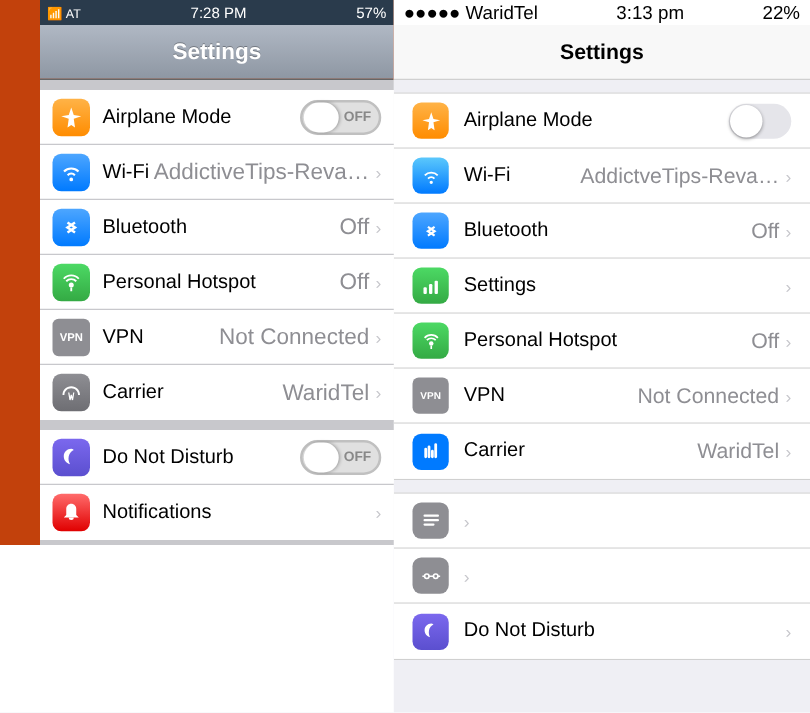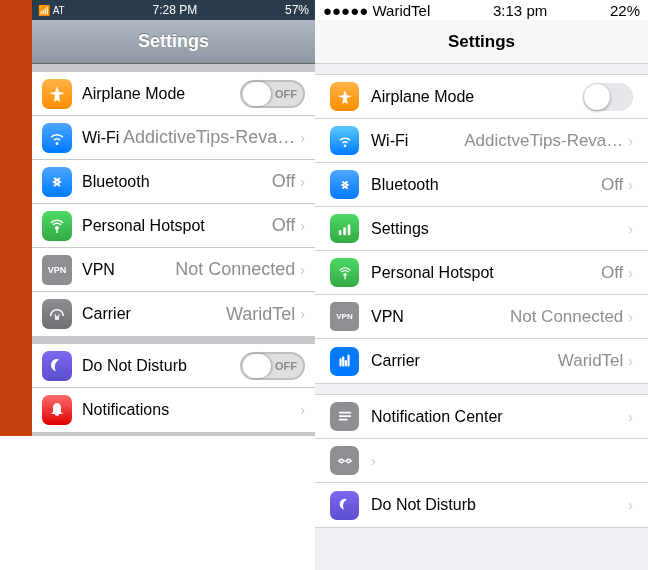--- a/index.html
+++ b/index.html
@@ -499,21 +499,20 @@
     <div class="right-section-group">
 
       <div class="right-row">
         <div class="right-row-icon" style="background:#8e8e93; border-radius:7px; width:29px; height:29px; display:flex; align-items:center; justify-content:center;">
           <svg width="16" height="16" viewBox="0 0 18 18" fill="white">
             <rect x="2" y="3" width="14" height="2" rx="1"></rect>
             <rect x="2" y="7" width="14" height="2" rx="1"></rect>
             <rect x="2" y="11" width="10" height="2" rx="1"></rect>
           </svg>
         </div>
-        <span class="right-row-label">Notification Center</span>
         <span class="chevron-right">›</span>
       </div>
 
       <div class="right-row">
         <div class="right-row-icon" style="background:#8e8e93; border-radius:7px; width:29px; height:29px; display:flex; align-items:center; justify-content:center;">
           <svg width="16" height="16" viewBox="0 0 18 18" fill="white">
             <circle cx="5" cy="9" r="2" fill="none" stroke="white" stroke-width="1.5"></circle>
             <circle cx="13" cy="9" r="2" fill="none" stroke="white" stroke-width="1.5"></circle>
             <line x1="7" y1="9" x2="11" y2="9" stroke="white" stroke-width="1.5"></line>
             <line x1="1" y1="9" x2="3" y2="9" stroke="white" stroke-width="1.5"></line>

